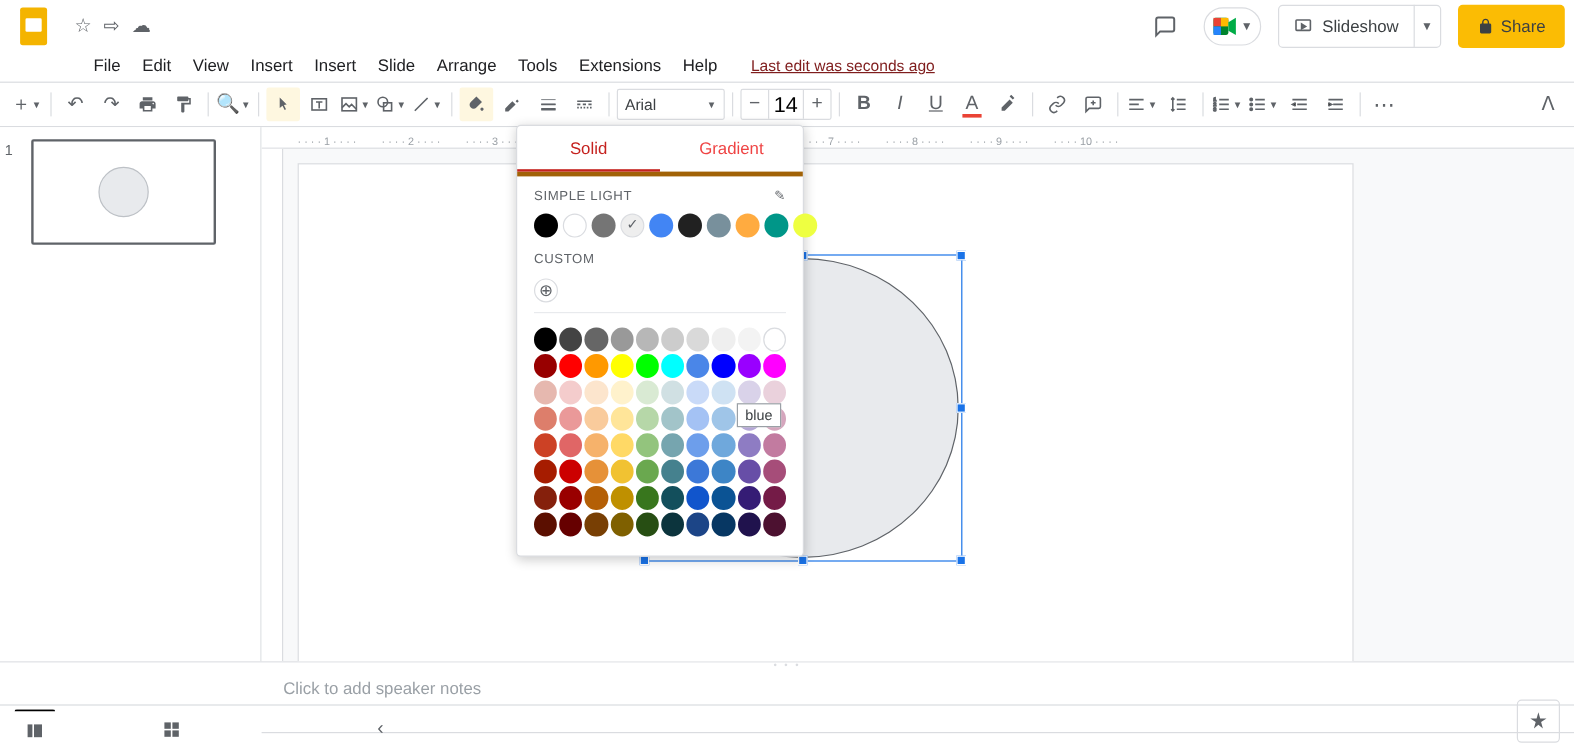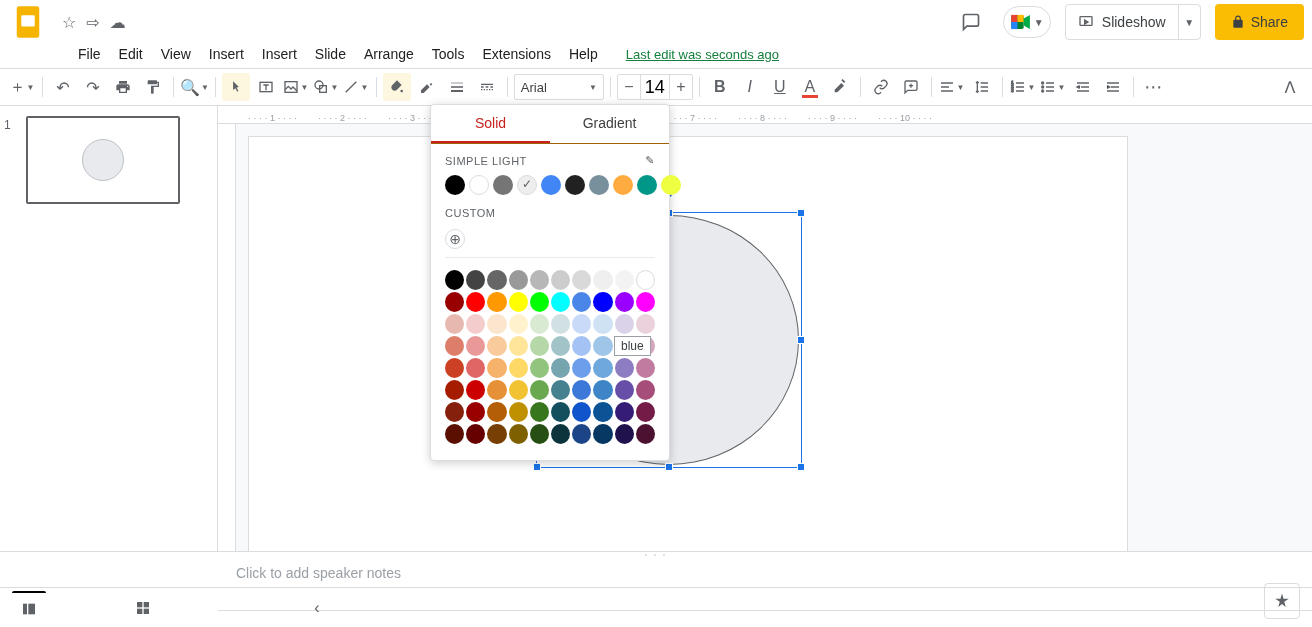--- a/index.html
+++ b/index.html
@@ -17,21 +17,21 @@
 .meet-btn { width:48px; height:32px; border-radius:16px; background:#fff; border:1px solid #dadce0; display:flex; align-items:center; justify-content:center; position:relative; }
 .meet-caret { font-size:10px; color:#5f6368; margin-left:2px; }
 .slideshow-btn { display:flex; align-items:center; border:1px solid #dadce0; border-radius:4px; height:36px; }
 .slideshow-main { padding:0 12px; display:flex; align-items:center; gap:8px; font-size:14px; color:#3c4043; cursor:pointer; }
 .slideshow-caret { width:22px; height:36px; display:flex; align-items:center; justify-content:center; border-left:1px solid #dadce0; color:#5f6368; font-size:10px; cursor:pointer; }
 .share-btn { background:#fbbc04; border-radius:4px; height:36px; padding:0 16px; display:flex; align-items:center; gap:6px; font-size:14px; font-weight:500; color:#3c4043; cursor:pointer; }
 
 
 .menubar { display:flex; align-items:center; height:28px; padding-left:70px; gap:2px; }
 .menu-item { padding:4px 8px; font-size:14px; color:#202124; cursor:pointer; border-radius:4px; }
-.last-edit { margin-left:18px; font-size:13px; color:#15803d; text-decoration:underline; cursor:pointer; }
+.last-edit { margin-left:18px; font-size:13px; color:#7f1d1d; text-decoration:underline; cursor:pointer; }
 
 
 .toolbar { display:flex; align-items:center; height:38px; border-top:1px solid #dadce0; border-bottom:1px solid #dadce0; padding:0 8px; gap:2px; }
 .tb-btn { min-width:28px; height:28px; display:flex; align-items:center; justify-content:center; color:#5f6368; cursor:pointer; border-radius:2px; position:relative; }
 .tb-btn.sel { background:#fef7e0; }
 .tb-sep { width:1px; height:20px; background:#dadce0; margin:0 4px; }
 .tb-caret { font-size:8px; color:#5f6368; margin-left:1px; }
 .font-sel { width:90px; height:26px; border:1px solid #dadce0; border-radius:2px; display:flex; align-items:center; padding:0 6px; font-size:13px; color:#3c4043; cursor:pointer; justify-content:space-between; }
 .size-box { display:flex; align-items:center; border:1px solid #dadce0; border-radius:2px; height:26px; }
 .size-pm { width:22px; text-align:center; cursor:pointer; color:#5f6368; }
@@ -59,22 +59,22 @@
 .handle { position:absolute; width:8px; height:8px; background:#1a73e8; border:1px solid #fff; }
 .h-nw { left:-4px; top:-4px; } .h-ne { right:-4px; top:-4px; }
 .h-sw { left:-4px; bottom:-4px; } .h-se { right:-4px; bottom:-4px; }
 .h-n { left:50%; top:-4px; margin-left:-4px; } .h-s { left:50%; bottom:-4px; margin-left:-4px; }
 .h-w { left:-4px; top:50%; margin-top:-4px; } .h-e { right:-4px; top:50%; margin-top:-4px; }
 .rotate-handle { position:absolute; left:50%; top:-24px; margin-left:-3px; width:6px; height:6px; background:#1a73e8; border-radius:50%; }
 .rotate-line { position:absolute; left:50%; top:-18px; width:1px; height:14px; background:#1a73e8; }
 
 
 .fill-popup { position:absolute; left:430px; top:104px; width:240px; background:#fff; border:1px solid #dadce0; border-radius:4px; box-shadow:0 2px 10px rgba(0,0,0,.2); z-index:100; padding-bottom:10px; }
-.fp-tabs { display:flex; border-bottom:1px solid #a16207; }
-.fp-tab { flex:1; text-align:center; padding:10px 0; font-size:14px; color:#404040; cursor:pointer; }
+.fp-tabs { display:flex; border-bottom:4px solid #a16207; }
+.fp-tab { flex:1; text-align:center; padding:10px 0; font-size:14px; color:#ef4444; cursor:pointer; }
 .fp-tab.active { color:#c5221f; border-bottom:2px solid #c5221f; font-weight:500; }
 .fp-section-hdr { display:flex; justify-content:space-between; align-items:center; padding:10px 14px 6px; font-size:11px; letter-spacing:.5px; color:#5f6368; }
 .fp-pencil { cursor:pointer; color:#5f6368; }
 .fp-row { display:flex; gap:4px; padding:2px 14px; }
 .swatch { width:20px; height:20px; border-radius:50%; cursor:pointer; position:relative; flex-shrink:0; }
 .swatch.check::after { content:"✓"; position:absolute; left:4px; top:1px; font-size:12px; color:#5f6368; }
 .swatch.bordered { border:1px solid #dadce0; }
 .fp-divider { height:1px; background:#e8eaed; margin:8px 14px; }
 .fp-add { width:20px; height:20px; border:1px solid #dadce0; border-radius:50%; display:flex; align-items:center; justify-content:center; font-size:14px; color:#5f6368; margin:4px 14px; cursor:pointer; }
 .fp-grid { padding:4px 14px; }

